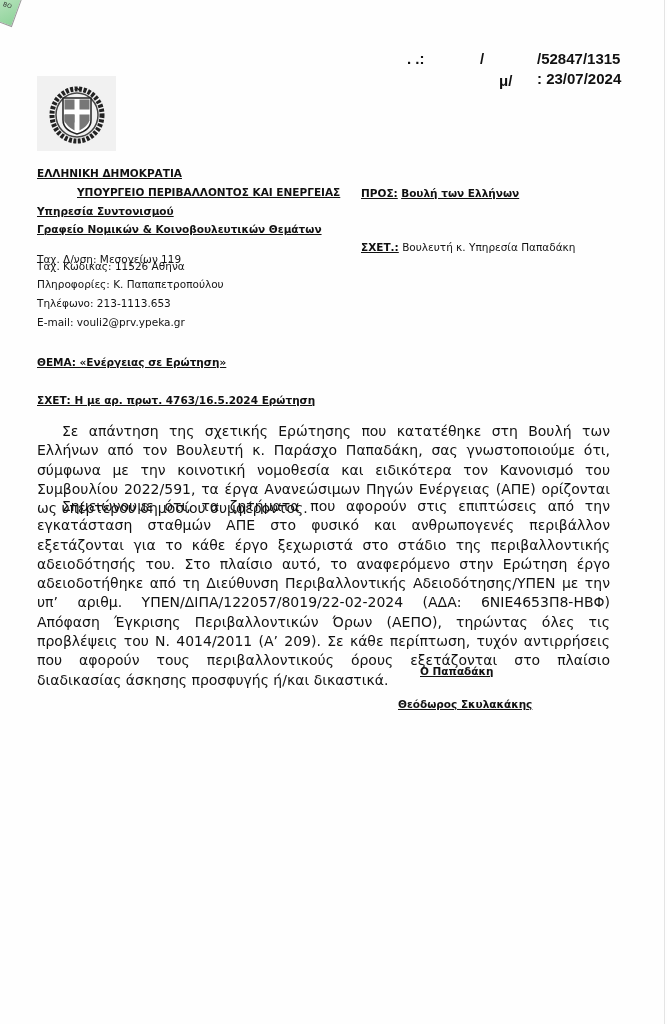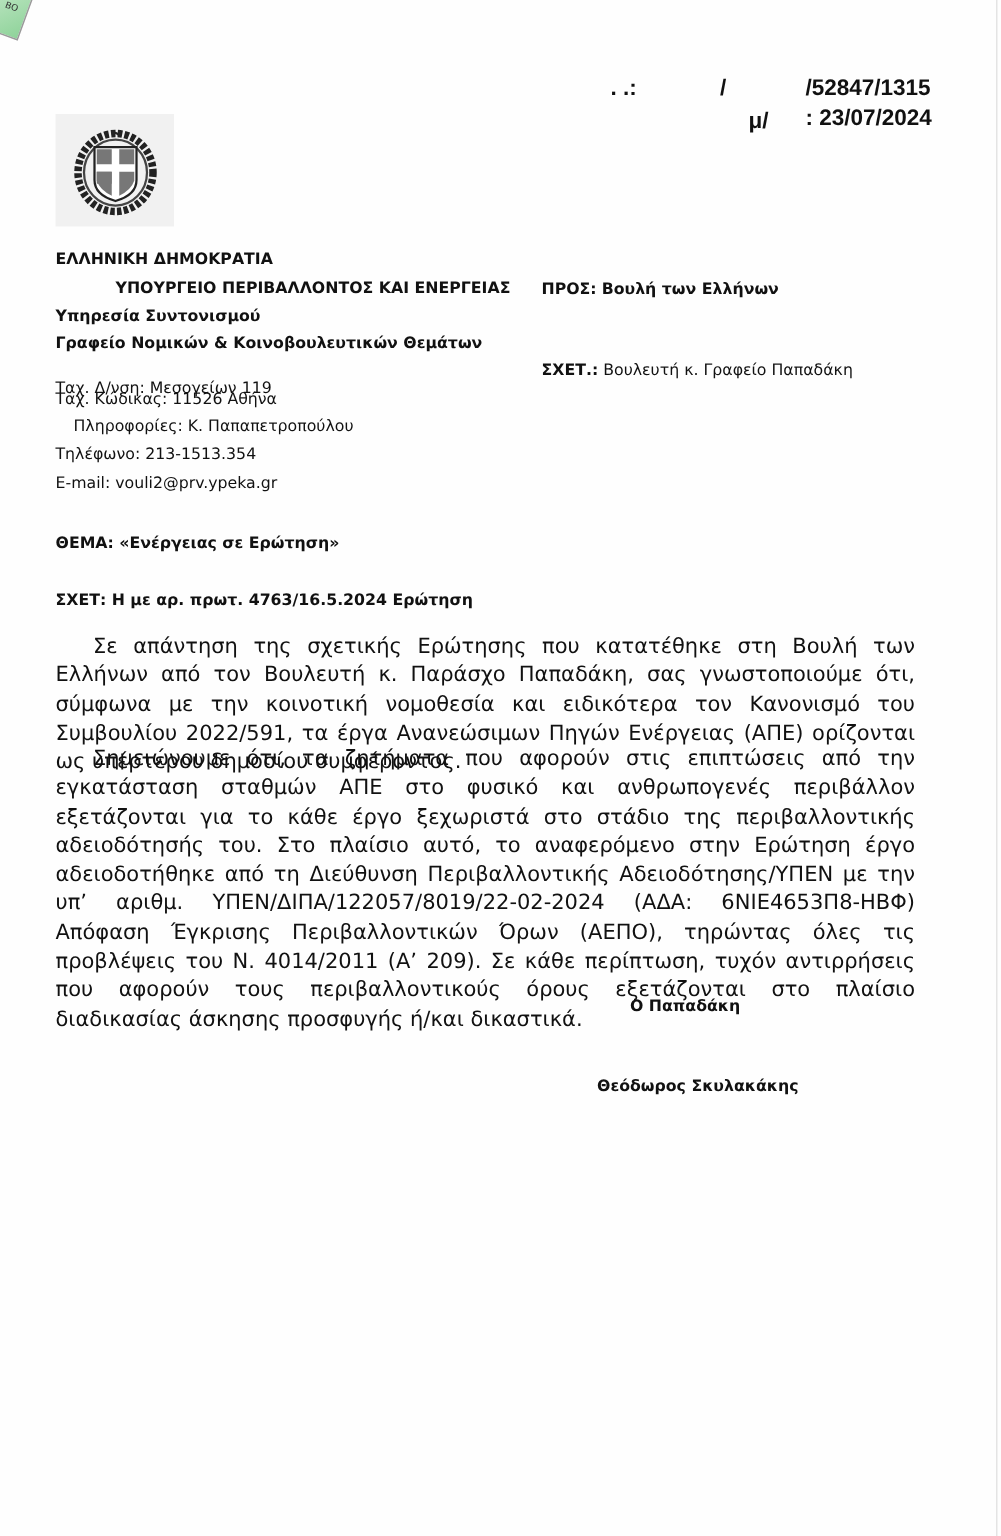--- a/index.html
+++ b/index.html
@@ -21,21 +21,21 @@
     }
     .prot {
       position: absolute; font-family: "Liberation Sans", sans-serif; font-weight: bold;
       font-size: 15px; color: #111;
     }
     .emblem-box {
       position: absolute; left: 37px; top: 76px; width: 79px; height: 75px; background: #f1f1f1;
     }
     .emblem-box svg { position: absolute; left: 12px; top: 8px; }
     .t { position: absolute; font-size: 10.5px; white-space: nowrap; line-height: 13px; }
-    .b { font-weight: bold; }
+    .b { font-weight: bold; text-decoration: underline; }
     .para {
       position: absolute; left: 37px; width: 573px; font-size: 14px;
       line-height: 19.3px; text-align: justify; text-indent: 25px;
     }
   </style>
 </head>
 <body>
 
 <div class="page-edge"></div>
 
@@ -65,40 +65,40 @@
   </svg>
 </div>
 
 <div>
   <div class="t b" style="left:37px; top:167px;">ΕΛΛΗΝΙΚΗ ΔΗΜΟΚΡΑΤΙΑ</div>
   <div class="t b" style="left:37px; top:186px;margin-left:40px;">ΥΠΟΥΡΓΕΙΟ ΠΕΡΙΒΑΛΛΟΝΤΟΣ ΚΑΙ ΕΝΕΡΓΕΙΑΣ</div>
   <div class="t b" style="left:37px; top:205px;">Υπηρεσία Συντονισμού</div>
   <div class="t b" style="left:37px; top:223px;text-align:right;">Γραφείο Νομικών &amp; Κοινοβουλευτικών Θεμάτων</div>
   <div class="t" style="left:37px; top:253px;">Ταχ. Δ/νση: Μεσογείων 119</div>
   <div class="t" style="left:37px; top:260px;">Ταχ. Κώδικας: 11526 Αθήνα</div>
-  <div class="t" style="left:37px; top:278px;margin-left:12px;">Πληροφορίες: Κ. Παπαπετροπούλου</div>
-  <div class="t" style="left:37px; top:297px;">Τηλέφωνο:  213-1513.354</div>
+  <div class="t" style="left:37px; top:278px;">Πληροφορίες: Κ. Παπαπετροπούλου</div>
+  <div class="t" style="left:37px; top:297px;">Τηλέφωνο:  213-1113.653</div>
   <div class="t" style="left:37px; top:316px;">E-mail: vouli2@prv.ypeka.gr</div>
 </div>
 
 <div>
   <div class="t" style="left:361px; top:187px;">
     <span class="b">ΠΡΟΣ:</span>
     <span class="b">Βουλή των Ελλήνων</span>
   </div>
   <div class="t" style="left:361px; top:241px;">
     <span class="b">ΣΧΕΤ.:</span>
-    <span>Βουλευτή κ. Γραφείο Παπαδάκη</span>
+    <span>Βουλευτή κ. Υπηρεσία Παπαδάκη</span>
   </div>
 </div>
 
 <div class="t b" style="left:37px; top:356px;">ΘΕΜΑ: «Ενέργειας σε Ερώτηση»</div>
 <div class="t b" style="left:37px; top:394px;">ΣΧΕΤ: Η με αρ. πρωτ. 4763/16.5.2024 Ερώτηση</div>
 
 <div>
   <p class="para" style="top:422px; margin:0;">Σε απάντηση της σχετικής Ερώτησης που κατατέθηκε στη Βουλή των Ελλήνων από τον Βουλευτή κ. Παράσχο Παπαδάκη, σας γνωστοποιούμε ότι, σύμφωνα με την κοινοτική νομοθεσία και ειδικότερα τον Κανονισμό του Συμβουλίου 2022/591, τα έργα Ανανεώσιμων Πηγών Ενέργειας (ΑΠΕ) ορίζονται ως υπέρτερου δημοσίου συμφέροντος.</p>
   <p class="para" style="top:497px; margin:0;">Σημειώνουμε ότι, τα ζητήματα που αφορούν στις επιπτώσεις από την εγκατάσταση σταθμών ΑΠΕ στο φυσικό και ανθρωπογενές περιβάλλον εξετάζονται για το κάθε έργο ξεχωριστά στο στάδιο της περιβαλλοντικής αδειοδότησής του. Στο πλαίσιο αυτό, το αναφερόμενο στην Ερώτηση έργο αδειοδοτήθηκε από τη Διεύθυνση Περιβαλλοντικής Αδειοδότησης/ΥΠΕΝ με την υπ’ αριθμ. ΥΠΕΝ/ΔΙΠΑ/122057/8019/22-02-2024 (ΑΔΑ: 6ΝΙΕ4653Π8-ΗΒΦ) Απόφαση Έγκρισης Περιβαλλοντικών Όρων (ΑΕΠΟ), τηρώντας όλες τις προβλέψεις του Ν. 4014/2011 (Α’ 209). Σε κάθε περίπτωση, τυχόν αντιρρήσεις που αφορούν τους περιβαλλοντικούς όρους εξετάζονται στο πλαίσιο διαδικασίας άσκησης προσφυγής ή/και δικαστικά.</p>
 </div>
 
 <div>
   <div class="t b" style="left:420px; top:665px;">Ο Παπαδάκη</div>
-  <div class="t b" style="left:398px; top:718px;">Θεόδωρος Σκυλακάκης</div>
+  <div class="t b" style="left:398px; top:698px;">Θεόδωρος Σκυλακάκης</div>
 </div>
 
 </body></html>

